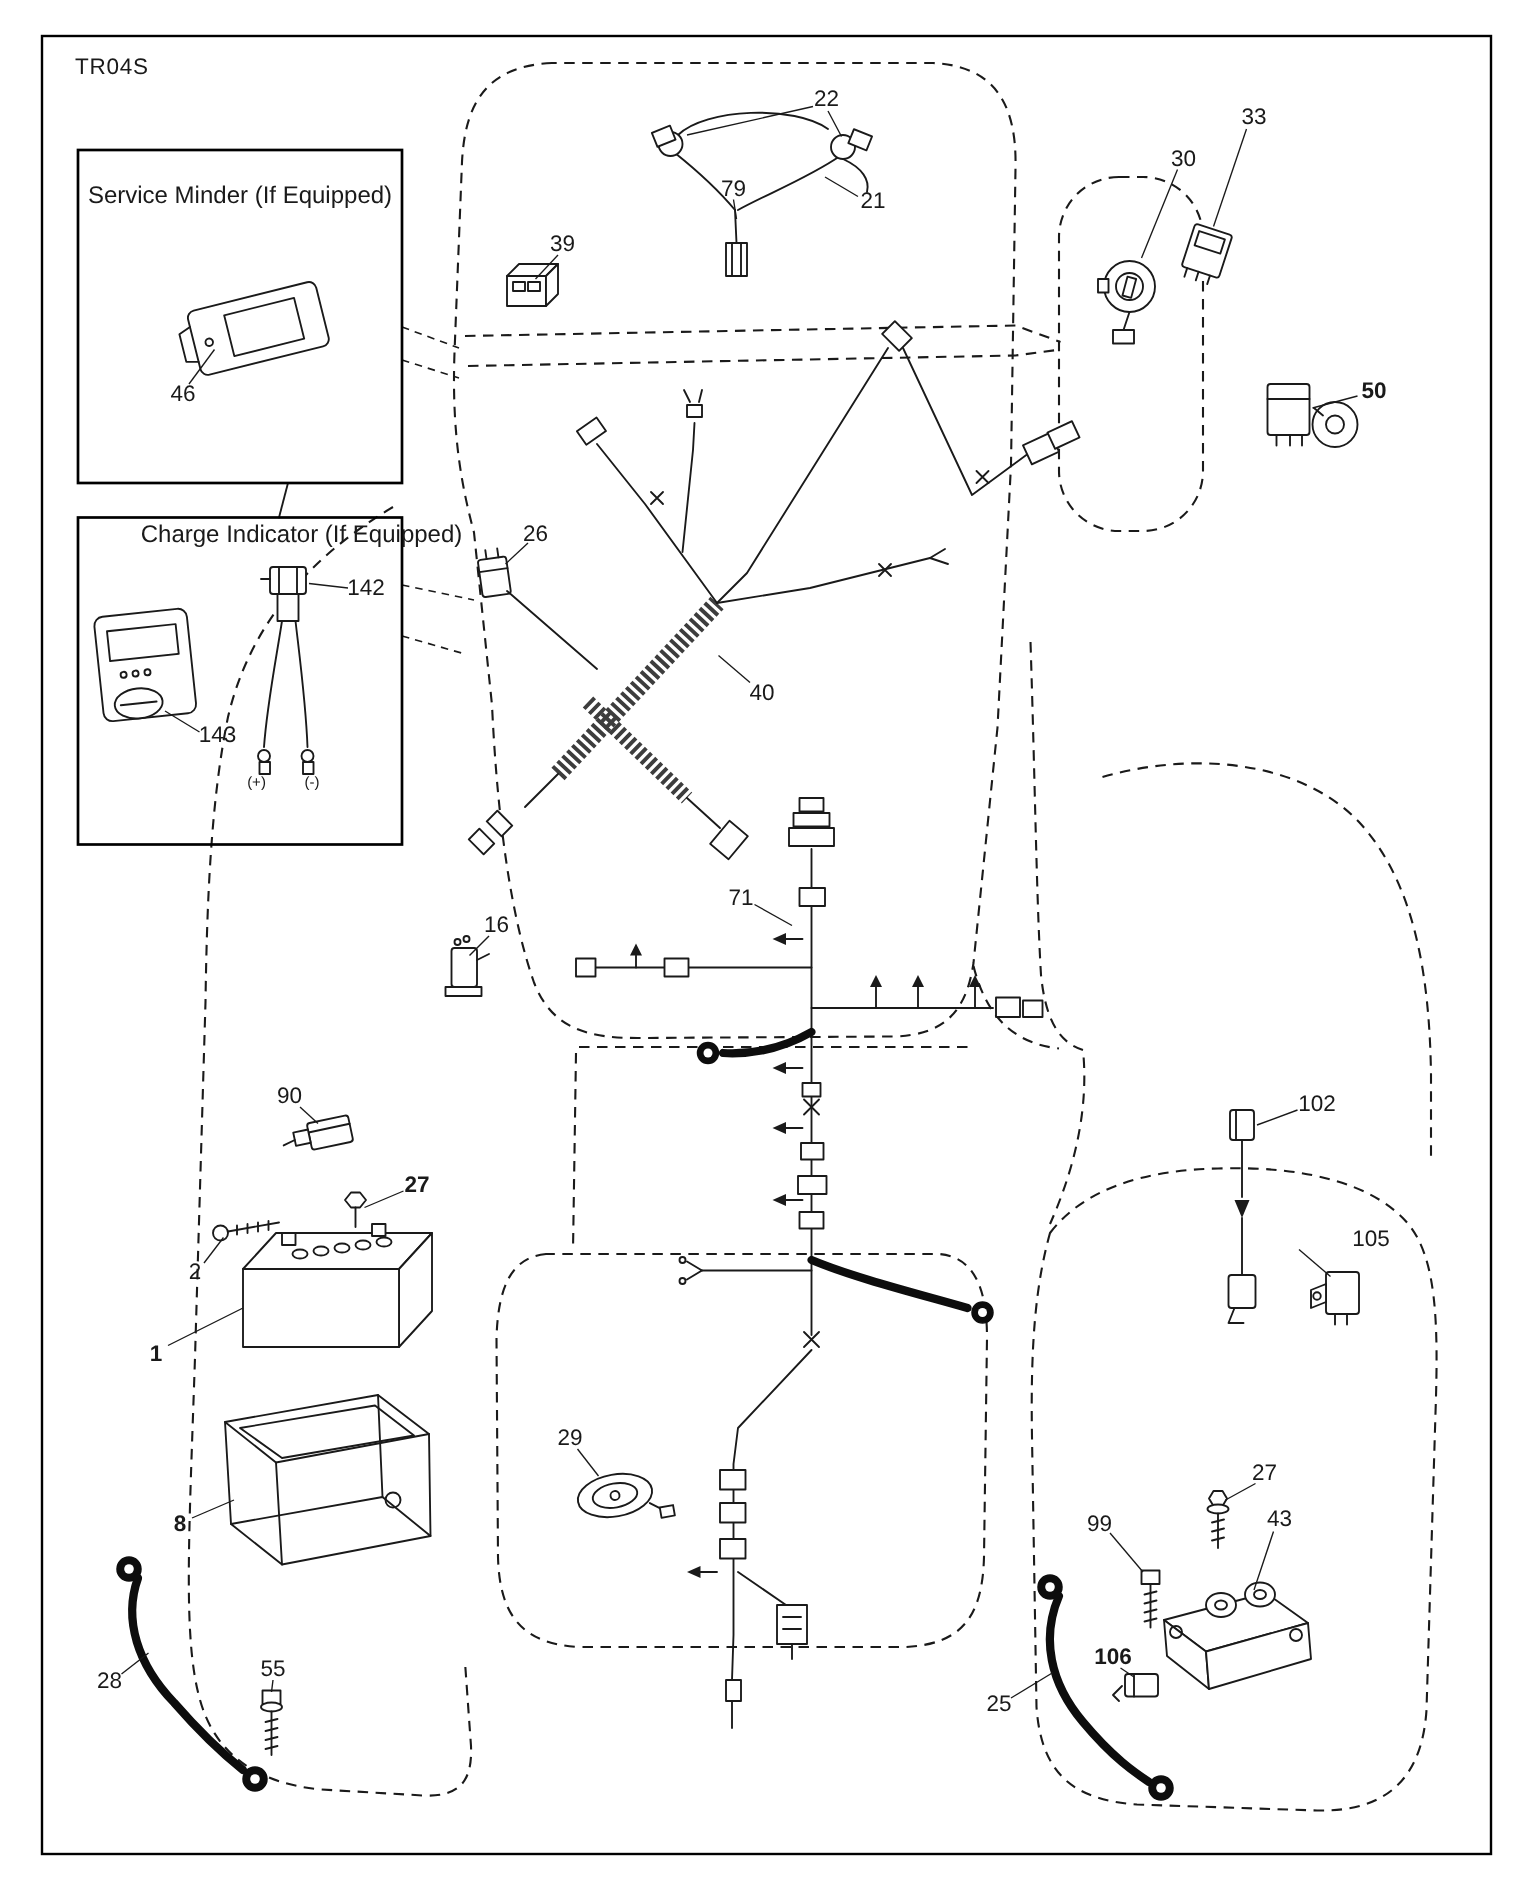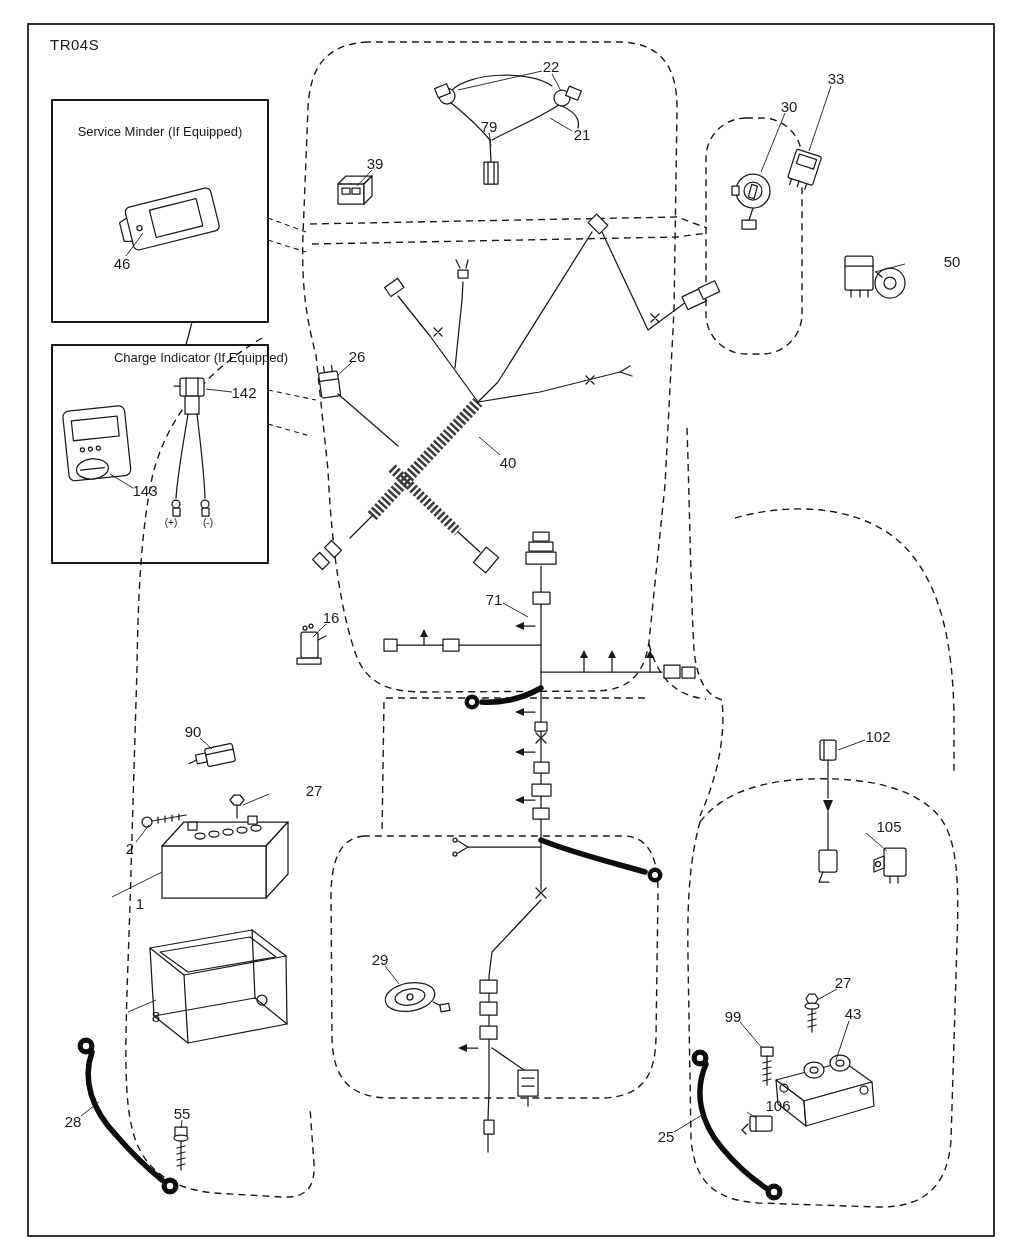--- a/index.html
+++ b/index.html
@@ -1,23 +1,23 @@
 <!DOCTYPE html>
 <html><head>
 <meta charset="utf-8">
 <style>
   * { margin:0; padding:0; box-sizing:border-box; }
   html,body { background:#ffffff; }
   body { font-family:"Liberation Sans", sans-serif; color:#1a1a1a; }
   .stage { position:relative; width:1024px; height:1259px; background:#fff; overflow:hidden; }
   .stage svg { position:absolute; left:0; top:0; }
   .page-title { position:absolute; left:50px; top:36px; font-size:15px; letter-spacing:0.5px; }
-  .inset-title { position:absolute; transform:translate(-50%,-50%); font-size:13px; white-space:nowrap; }
+  .inset-title { position:absolute; transform:translate(-50%,-50%); font-size:16px; white-space:nowrap; }
   .callout { position:absolute; transform:translate(-50%,-50%); font-size:15px; white-space:nowrap; background:transparent; }
-  .callout.bold { font-weight:normal;margin-left:36px; }
+  .callout.bold { font-weight:bold; }
   .callout.small { font-size:10px; }
   
   .ln   { fill:none; stroke:#1a1a1a; stroke-width:1.25; stroke-linecap:round; stroke-linejoin:round; }
   .lnw  { fill:#ffffff; stroke:#1a1a1a; stroke-width:1.25; stroke-linejoin:round; }
   .thin { fill:none; stroke:#1a1a1a; stroke-width:0.9; }
   .dash { fill:none; stroke:#1a1a1a; stroke-width:1.4; stroke-dasharray:7 5; stroke-linejoin:round; }
   .dash2{ fill:none; stroke:#1a1a1a; stroke-width:1.1; stroke-dasharray:5 4; }
   .thick{ fill:none; stroke:#0d0d0d; stroke-width:5.5; stroke-linecap:round; }
   .braid{ fill:none; stroke:#3d3d3d; stroke-width:12; stroke-dasharray:2.6 2.2; }
   .braid2{ fill:none; stroke:#3d3d3d; stroke-width:10; stroke-dasharray:2.6 2.2; }
@@ -402,21 +402,21 @@
       <div class="callout" style="left: 508px; top: 462px;">40</div>
       <div class="callout" style="left: 145px; top: 490px; text-align: center;">143</div>
       <div class="callout small" style="left: 171px; top: 522px;">(+)</div>
       <div class="callout small" style="left: 208px; top: 522px;">(-)</div>
       <div class="callout" style="left: 331px; top: 617px;">16</div>
       <div class="callout" style="left: 494px; top: 599px;">71</div>
       <div class="callout" style="left: 193px; top: 731px;">90</div>
       <div class="callout" style="left: 878px; top: 736px;">102</div>
       <div class="callout bold" style="left: 278px; top: 790px;">27</div>
       <div class="callout" style="left: 130px; top: 848px;">2</div>
-      <div class="callout" style="left: 889px; top: 826px;">105</div>
+      <div class="callout" style="left: 914px; top: 826px;">105</div>
       <div class="callout bold" style="left: 104px; top: 903px;">1</div>
       <div class="callout" style="left: 380px; top: 959px;">29</div>
       <div class="callout bold" style="left: 120px; top: 1016px;">8</div>
       <div class="callout" style="left: 843px; top: 982px;">27</div>
       <div class="callout" style="left: 853px; top: 1013px;">43</div>
       <div class="callout" style="left: 733px; top: 1016px;">99</div>
       <div class="callout bold" style="left: 742px; top: 1105px;">106</div>
       <div class="callout" style="left: 666px; top: 1136px;">25</div>
       <div class="callout" style="left: 73px; top: 1121px;">28</div>
       <div class="callout" style="left: 182px; top: 1113px;">55</div>

